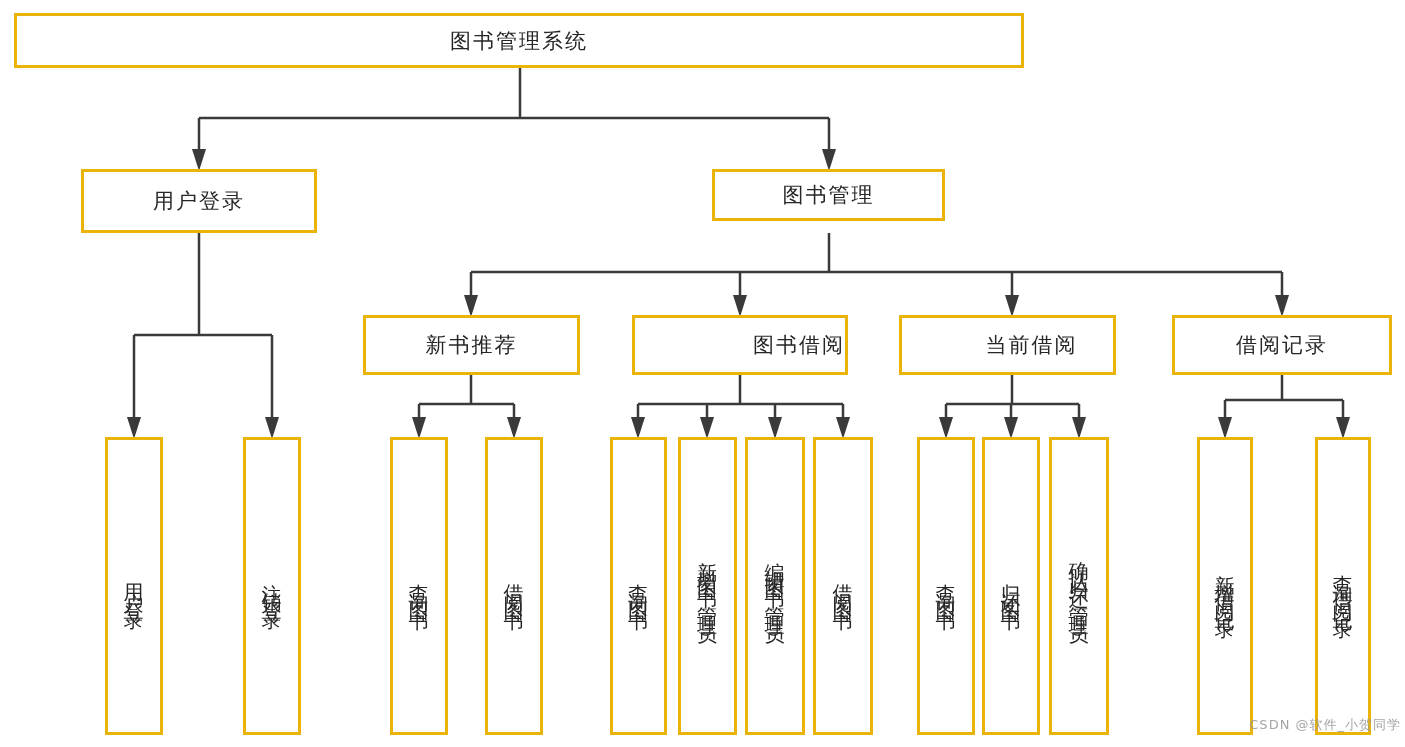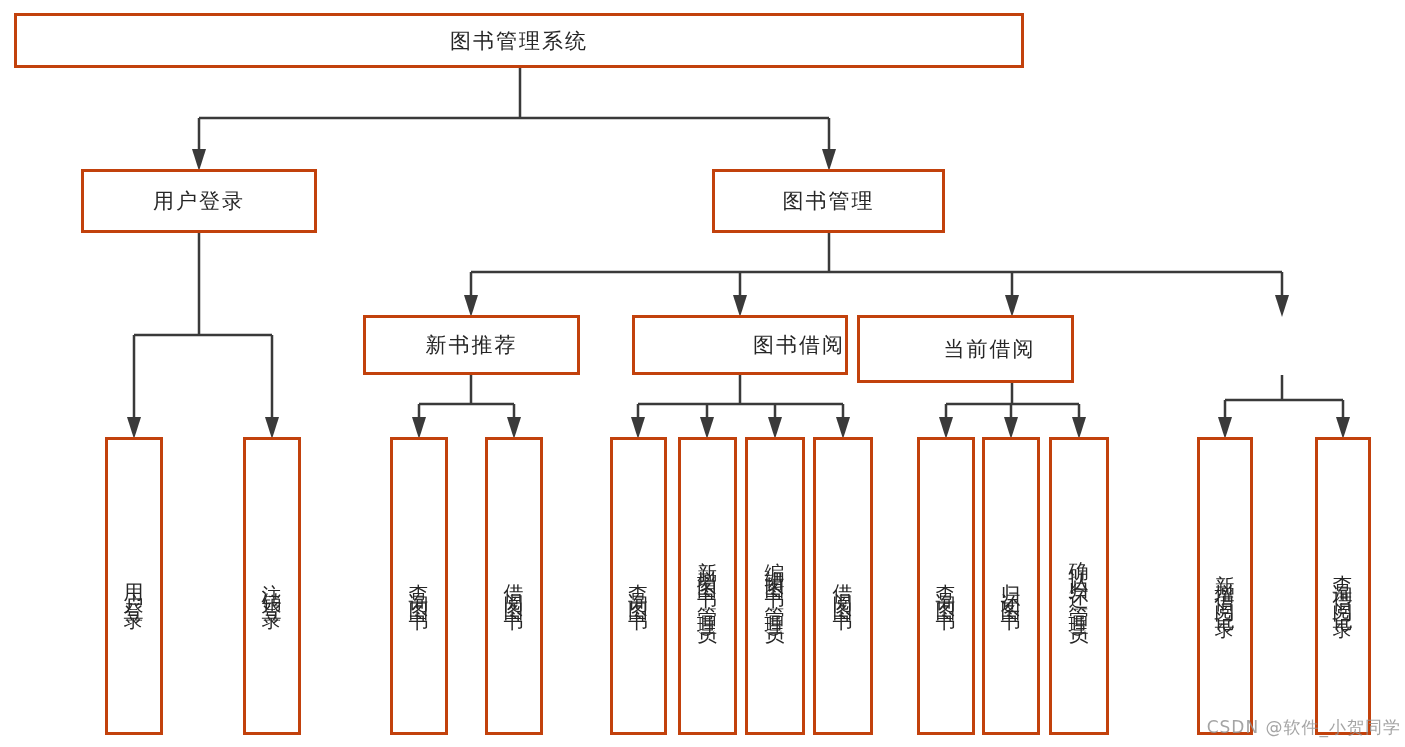--- a/index.html
+++ b/index.html
@@ -22,21 +22,21 @@
   }
   #connectors {
     position: absolute;
     left: 0; top: 0;
     z-index: 1;
   }
   .box {
     position: absolute;
     box-sizing: border-box;
     background: #ffffff;
-    border: 3px solid #c2410c;
+    border: 3px solid #eab308;
     display: flex;
     align-items: center;
     justify-content: center;
     z-index: 2;
     color: #262626;
   }
   .hbox {
     font-size: 21px;
     letter-spacing: 2px;
     white-space: nowrap;
@@ -47,21 +47,21 @@
     font-size: 20px;
     letter-spacing: 9px;
     line-height: 1;
     color: #262626;
   }
   #watermark {
     position: absolute;
     top: 716px;
     right: 4px;
     z-index: 3;
-    font-size: 17px;
+    font-size: 13px;
     letter-spacing: 1px;
     color: rgba(148, 148, 148, 0.85);
     white-space: nowrap;
   }
 </style>
 </head>
 <body>
 
 <div id="stage">
 
@@ -105,32 +105,35 @@
     </g>
   </svg>
 
   <div class="box hbox" style="left:14px; top:13px; width:1010px; height:55px;">
     <span>图书管理系统</span>
   </div>
 
   <div class="box hbox" style="left:81px; top:169px; width:236px; height:64px;">
     <span>用户登录</span>
   </div>
-  <div class="box hbox" style="left:712px; top:169px; width:233px; height:64px;">
+  <div class="box hbox" style="left:712px; top:169px; width:233px; height:52px;">
     <span>图书管理</span>
   </div>
 
   <div class="box hbox" style="left:363px; top:315px; width:217px; height:60px;align-items:center;">
     <span>新书推荐</span>
   </div>
   <div class="box hbox" style="left:632px; top:315px; width:216px; height:60px;justify-content:flex-end;">
     <span>图书借阅</span>
   </div>
-  <div class="box hbox" style="left:857px; top:315px; width:217px; height:68px;padding-left:48px;">
+  <div class="box hbox" style="left:899px; top:315px; width:217px; height:60px;padding-left:48px;">
     <span>当前借阅</span>
+  </div>
+  <div class="box hbox" style="left:1172px; top:315px; width:220px; height:60px;">
+    <span>借阅记录</span>
   </div>
 
   <div class="box leaf" style="left:105px; top:437px; width:58px; height:298px;">
     <span>用户登录</span>
   </div>
   <div class="box leaf" style="left:243px; top:437px; width:58px; height:298px;">
     <span>注销登录</span>
   </div>
 
   <div class="box leaf" style="left:390px; top:437px; width:58px; height:298px;">

